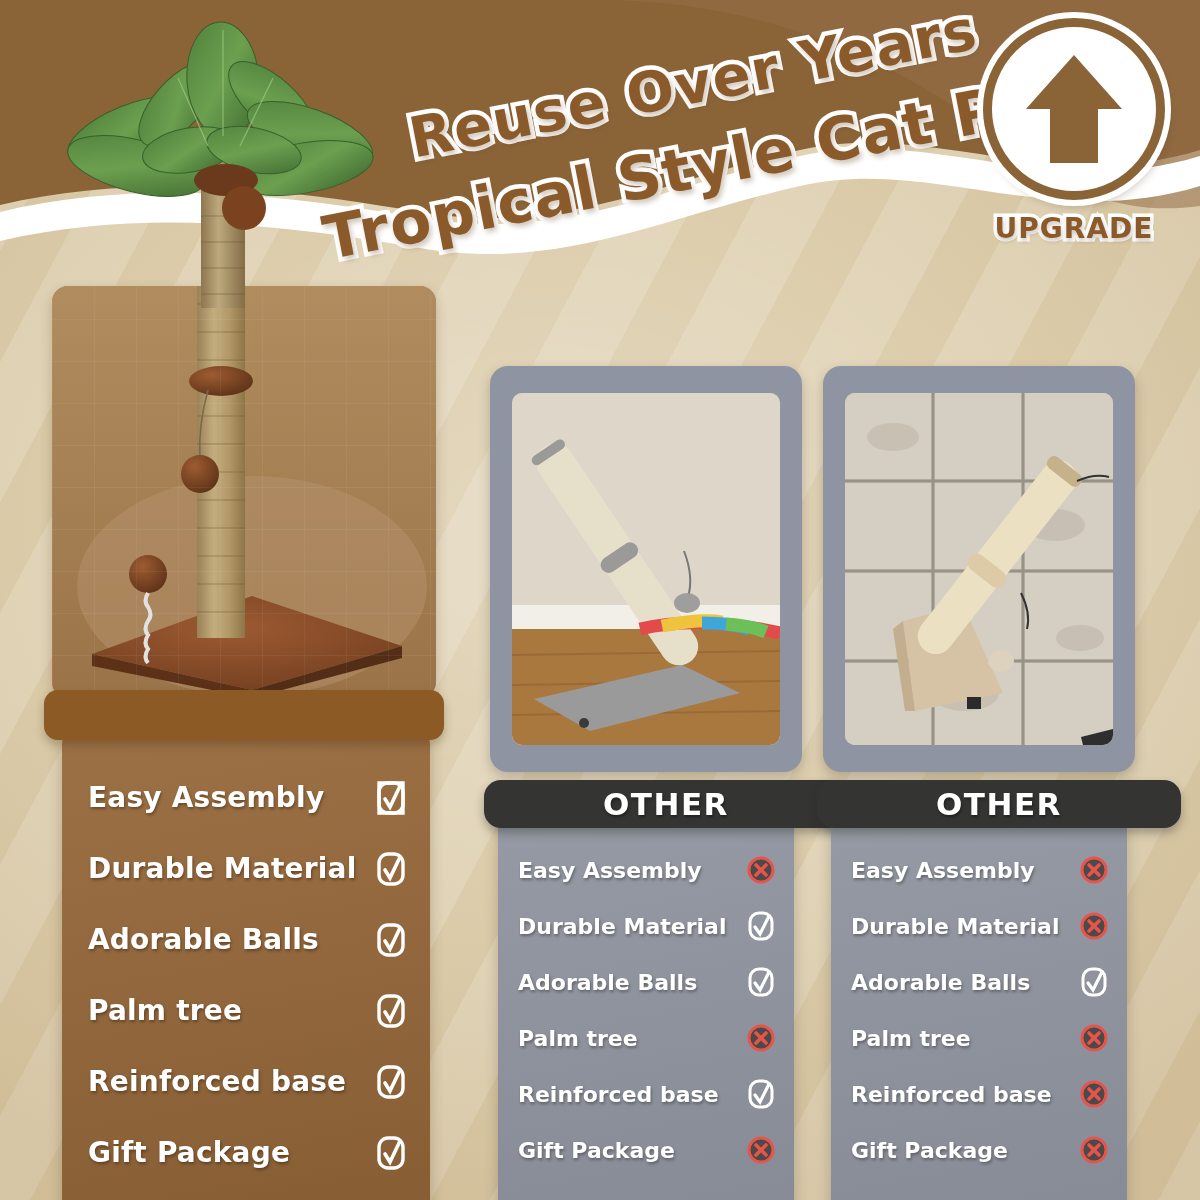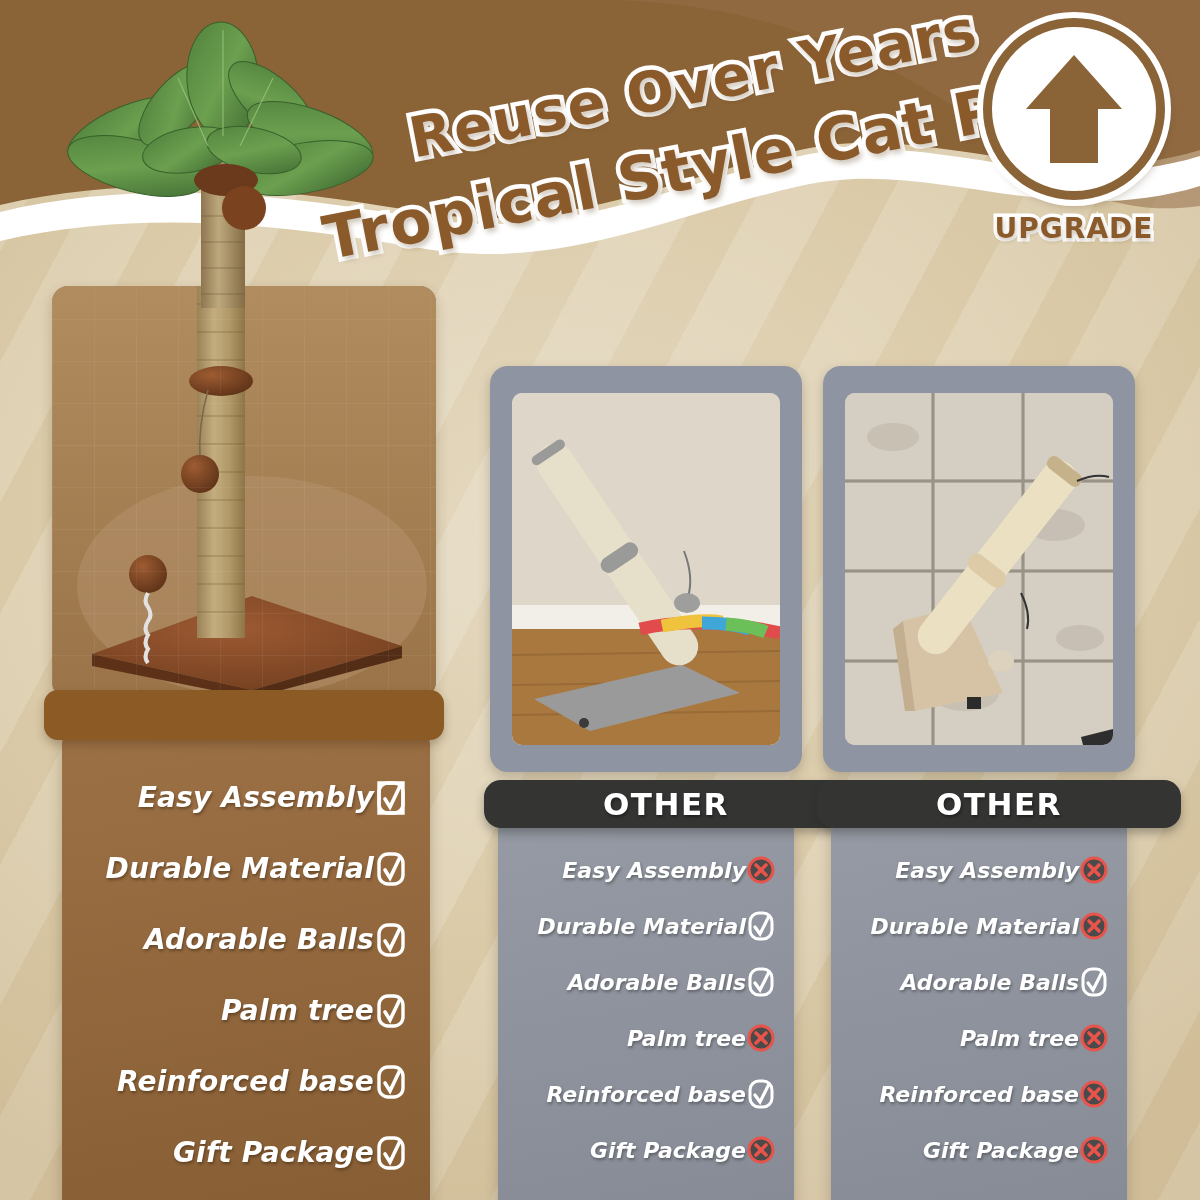--- a/index.html
+++ b/index.html
@@ -85,21 +85,21 @@
     z-index:9;
   }
   .main-list{
     position:absolute; left:10px; top:440px; width:368px; height:700px;
     background:linear-gradient(170deg,#9d7146,#8a6036 62%,#7d5730);
     border-radius:18px;
     box-shadow:0 7px 14px rgba(70,45,18,0.28);
     padding:36px 22px 30px 26px;
     z-index:4;
   }
-  .row{ display:flex;align-items:center;justify-content:flex-end;font-style:italic; }
+  .row{ display:flex;align-items:center;justify-content:space-between; }
   .main-list .row{ height:71px; }
   .main-list .row-label{
     color:#ffffff;font-size:28px;font-weight:700;letter-spacing:.2px;
     text-shadow:1px 2px 3px rgba(45,28,10,0.45);
   }
 
   
   .col-other{ position:absolute; z-index:5; top:366px; width:312px; }
   .col-other.c1{ left:490px; }
   .col-other.c2{ left:823px; }

